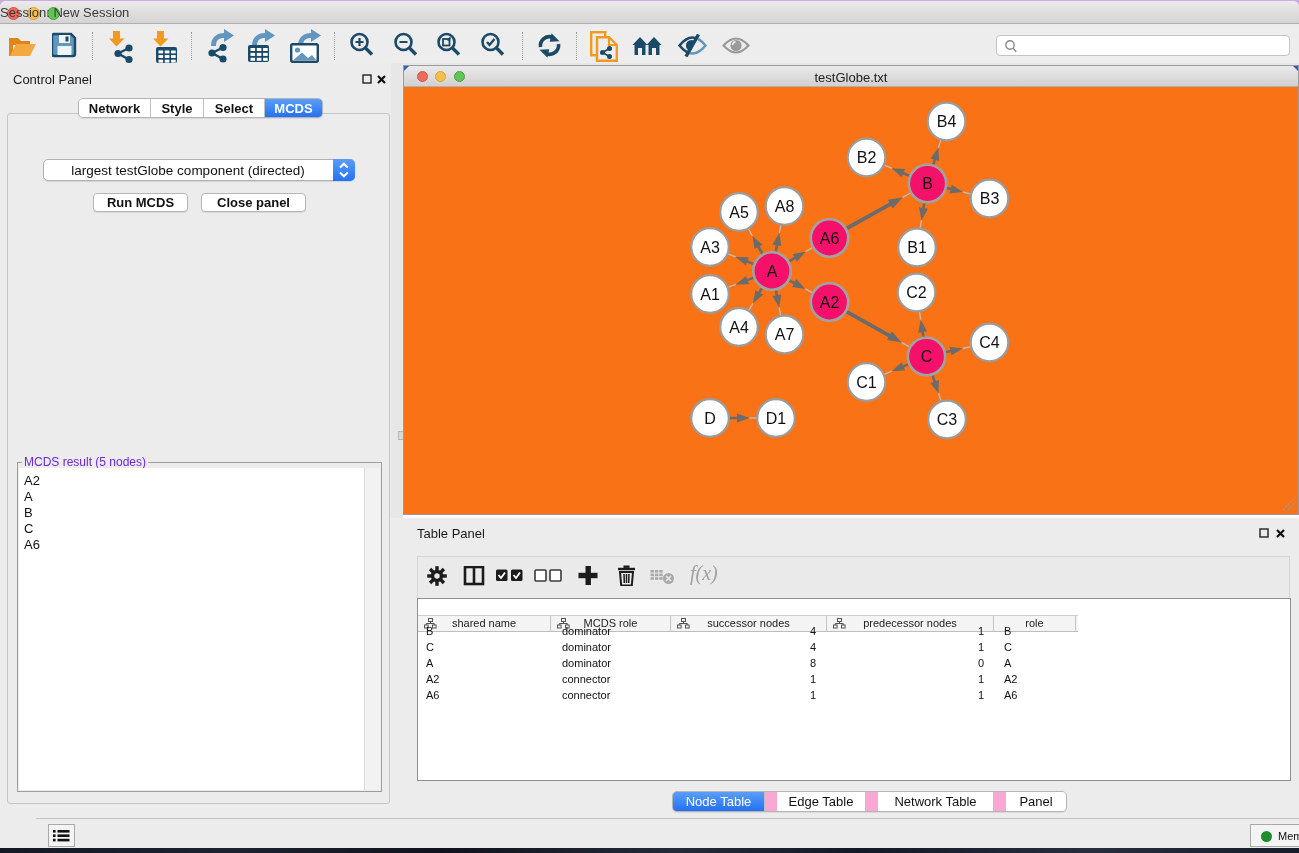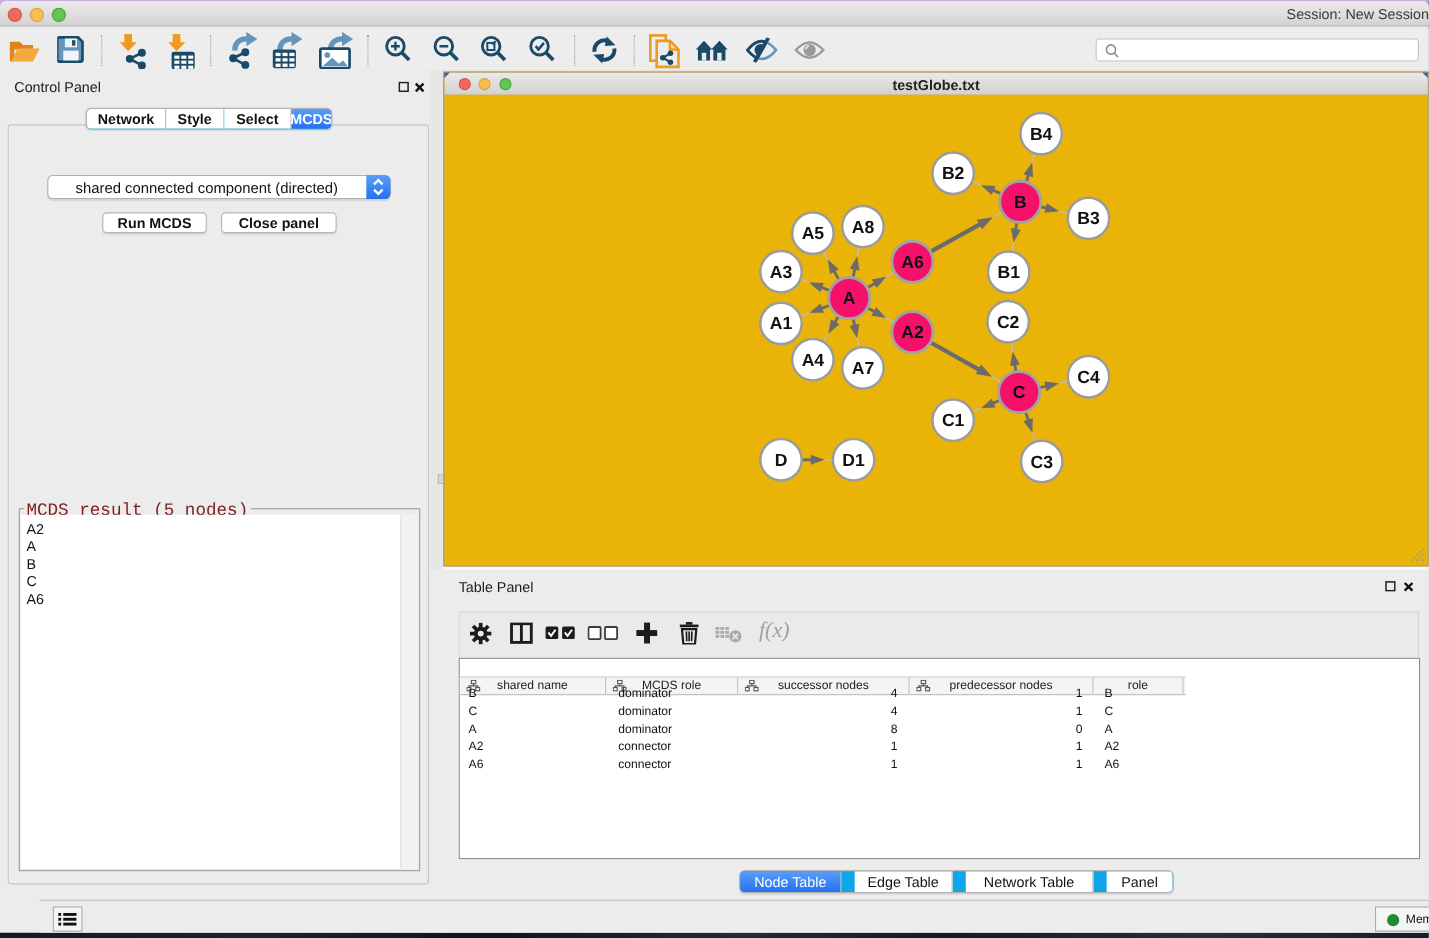--- a/index.html
+++ b/index.html
@@ -6,51 +6,51 @@
 body { font-family:"Liberation Sans", sans-serif; }
 #desktop { position:relative; width:1299px; height:853px; background:linear-gradient(90deg,#131824 0%,#1c2230 18%,#10131d 34%,#232a38 52%,#141927 66%,#262d3c 84%,#171c2a 100%); overflow:hidden; }
 #desktop::before { content:""; position:absolute; left:0; top:0; width:1299px; height:10px; background:#c9addf; }
 #appwin { position:absolute; left:0; top:1px; width:1299px; height:847px; background:#ececec; border-radius:6px 6px 0 0; overflow:hidden; }
 
 #titlebar { position:absolute; left:0; top:0; width:100%; height:23px; background:linear-gradient(#eceaea,#d4d2d2); border-bottom:1px solid #b2afaf; }
 .tl { position:absolute; top:6px; width:13px; height:13px; border-radius:50%; }
 #titlebar .t1 { left:7px; background:#ee6a5e; border:0.5px solid #d55549; }
 #titlebar .t2 { left:27px; background:#f5bf4f; border:0.5px solid #d9a33c; }
 #titlebar .t3 { left:47px; background:#61c454; border:0.5px solid #48a33c; }
-#titlebar .title { position:absolute; top:4px; left:0; width:100%; text-align:right; font-size:13px; color:#3a3a3a; }
+#titlebar .title { position:absolute; top:4px; left:0; width:100%; text-align:left; font-size:13px; color:#3a3a3a; }
 
 #toolbar { position:absolute; left:0; top:26px; width:100%; height:38px; background:#ededed; border-bottom:1px solid #cfcfcf; }
 .tbsep { position:absolute; top:5px; height:28px; width:0; border-left:1px dotted #9a9a9a; }
 .tbi { position:absolute; top:4px; }
 #search { position:absolute; left:996px; top:8px; width:294px; height:21px; background:#fff; border:1px solid #c3c3c3; border-radius:4px; }
 #search svg { position:absolute; left:7px; top:3px; }
 
 #mainbg { position:absolute; left:0; top:62px; width:1299px; height:755px; background:#e7e7e7; }
 #ctrlpanel { position:absolute; left:0; top:62px; width:391px; height:755px; background:#ececec; }
 .panelhead { font-size:13px; color:#1a1a1a; }
 .winbtn { position:absolute; font-size:11px; color:#111; }
 
-.seg { position:absolute; display:flex; background:#0ea5e9; border:1px solid #b4b4b4; border-radius:5px; overflow:hidden; box-shadow:0 1px 1px rgba(0,0,0,0.08); }
+.seg { position:absolute; display:flex; background:#f9a8d4; border:1px solid #b4b4b4; border-radius:5px; overflow:hidden; box-shadow:0 1px 1px rgba(0,0,0,0.08); }
 .seg .s { font-size:13px; font-weight:600; color:#111; text-align:center; border-right:1px solid #c0c0c0; display:flex; align-items:center; justify-content:center; background:#fff; }
 .seg .s:last-child { border-right:none; }
 .seg .sel { background:linear-gradient(#5a9ef8,#2471f2); color:#fff; }
 
 #cpframe { position:absolute; left:7px; top:50px; width:383px; height:691px; border:1px solid #c6c6c6; border-radius:3px; }
 #optlabel { position:absolute; left:0; top:73px; width:391px; text-align:center; font-size:13.5px; color:#111; }
 #dropdown { position:absolute; left:43px; top:96px; width:312px; height:22px; background:#fff; border:1px solid #b1b1b1; border-radius:5px; box-shadow:0 1px 1px rgba(0,0,0,0.1); }
 #dropdown .txt { position:absolute; left:0; right:22px; top:3px; text-align:center; font-size:13.5px; color:#111; }
 #dropdown .cap { position:absolute; right:-1px; top:-1px; width:22px; height:22px; background:linear-gradient(#5a9ef8,#2471f2); border-radius:0 5px 5px 0; }
 .pbtn { position:absolute; height:19px; background:#fff; border:1px solid #b6b6b6; border-radius:4px; font-size:13px; font-weight:600; color:#111; text-align:center; line-height:17px; box-shadow:0 1px 1px rgba(0,0,0,0.08); }
 
 #fieldset { position:absolute; left:17px; top:399px; width:365px; height:330px; border:1px solid #9e9e9e; }
-#fieldset .legend { position:absolute; left:4px; top:-8px; background:#ececec; padding:0 2px; font-size:16px; color:#7f1d1d;font-family:Liberation Mono, monospace; }
+#fieldset .legend { position:absolute; left:4px; top:-8px; background:#ececec; padding:0 2px; font-size:12px; color:#6d28d9; }
 #fieldlist { position:absolute; left:1px; top:5px; right:1px; bottom:1px; background:#fff; font-size:13px; color:#111; padding:5px 0 0 5px; line-height:16px; }
 #fieldlist .sb { position:absolute; right:0; top:0; bottom:0; width:16px; background:#f2f2f2; border-left:1px solid #dcdcdc; }
 
-#netwin { position:absolute; left:403px; top:64px; width:896px; height:450px; background:#eab308; border:1px solid #9b9b9b;font-weight:bold; }
+#netwin { position:absolute; left:403px; top:64px; width:896px; height:450px; background:#f97316; border:1px solid #9b9b9b; }
 #nettitle { position:absolute; left:0; top:0; width:100%; height:21px; background:linear-gradient(#ebeaea,#d2d0d0); border-bottom:1px solid #b0b0b0; border-radius:2px 2px 0 0; }
 #nettitle .t1 { left:13px; top:5px; width:11px; height:11px; background:#ee6a5e; border:0.5px solid #d55549;}
 #nettitle .t2 { left:31px; top:5px; width:11px; height:11px; background:#f5bf4f; border:0.5px solid #d9a33c;}
 #nettitle .t3 { left:50px; top:5px; width:11px; height:11px; background:#61c454; border:0.5px solid #48a33c;}
 #nettitle .title { position:absolute; top:4px; width:100%; text-align:center; font-size:13px; color:#222; }
 #graph { position:absolute; left:0; top:21px; }
 
 #tablepanel { position:absolute; left:391px; top:517px; width:908px; height:300px; background:#ececec; }
 #tptoolbar { position:absolute; left:26px; top:38px; right:9px; height:50px; background:#eaeaea; border:1px solid #d6d6d6; }
 #tablebox { position:absolute; left:26px; top:80px; width:874px; height:183px; background:#fff; border:1px solid #8f8f8f; }
@@ -225,24 +225,24 @@
           <rect x="1" y="1" width="8" height="8" fill="none" stroke="#222" stroke-width="1.4"></rect>
         </svg>
         <svg class="winbtn" style="position:absolute;left:376px;top:11px;" width="11" height="11">
           <path d="M2,2 L9,9 M9,2 L2,9" stroke="#111" stroke-width="2.2"></path>
         </svg>
     <div id="cpframe"></div>
     <div class="seg" id="cptabs" style="left:78px;top:35px;height:20px;">
       <div class="s" style="width:72px;">Network</div>
       <div class="s" style="width:53px;">Style</div>
       <div class="s" style="width:61px;">Select</div>
-      <div class="s sel" style="width:36px;">MCDS</div>
+      <div class="s sel" style="width:57px;">MCDS</div>
     </div>
     <div id="dropdown">
-      <div class="txt">shared connected component (directed)</div>
+      <div class="txt">largest testGlobe component (directed)</div>
       <div class="cap"><svg width="22" height="22" viewBox="0 0 22 22">
               <path d="M7,8.6 L10.9,4.8 L14.8,8.6" fill="none" stroke="#fff" stroke-width="2.1"></path>
               <path d="M7,13.4 L10.9,17.2 L14.8,13.4" fill="none" stroke="#fff" stroke-width="2.1"></path>
             </svg></div>
     </div>
     <div class="pbtn" style="left:93px;top:130px;width:95px;">Run MCDS</div>
     <div class="pbtn" style="left:201px;top:130px;width:105px;">Close panel</div>
     <div id="fieldset">
       <div class="legend">MCDS result (5 nodes)</div>
       <div id="fieldlist">A2<br>A<br>B<br>C<br>A6<div class="sb"></div></div>

